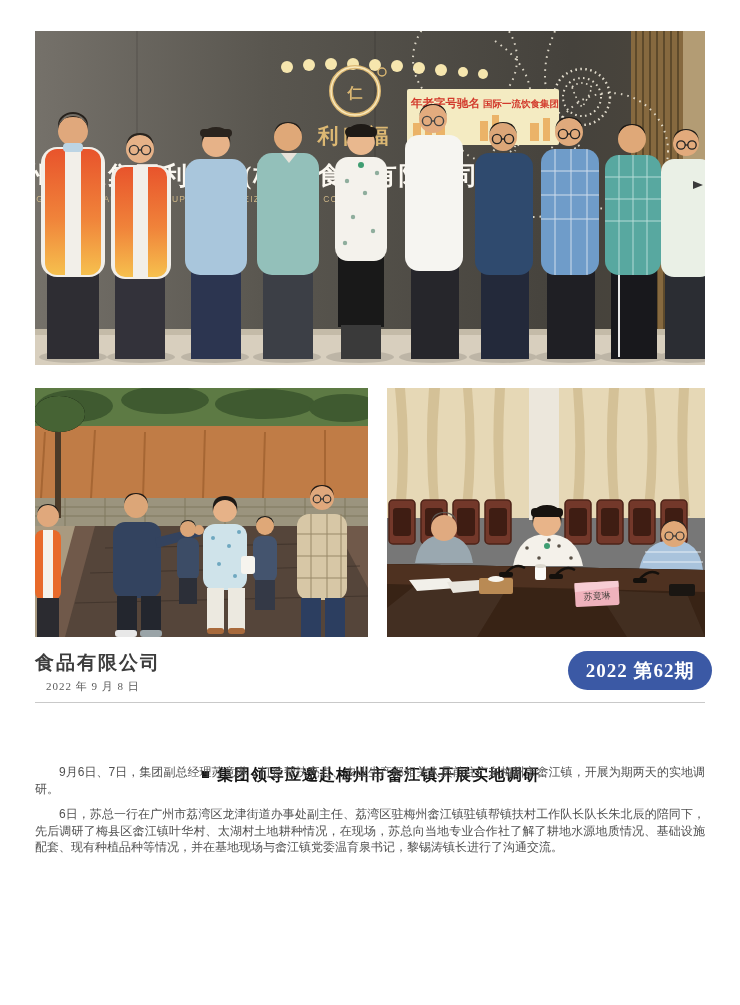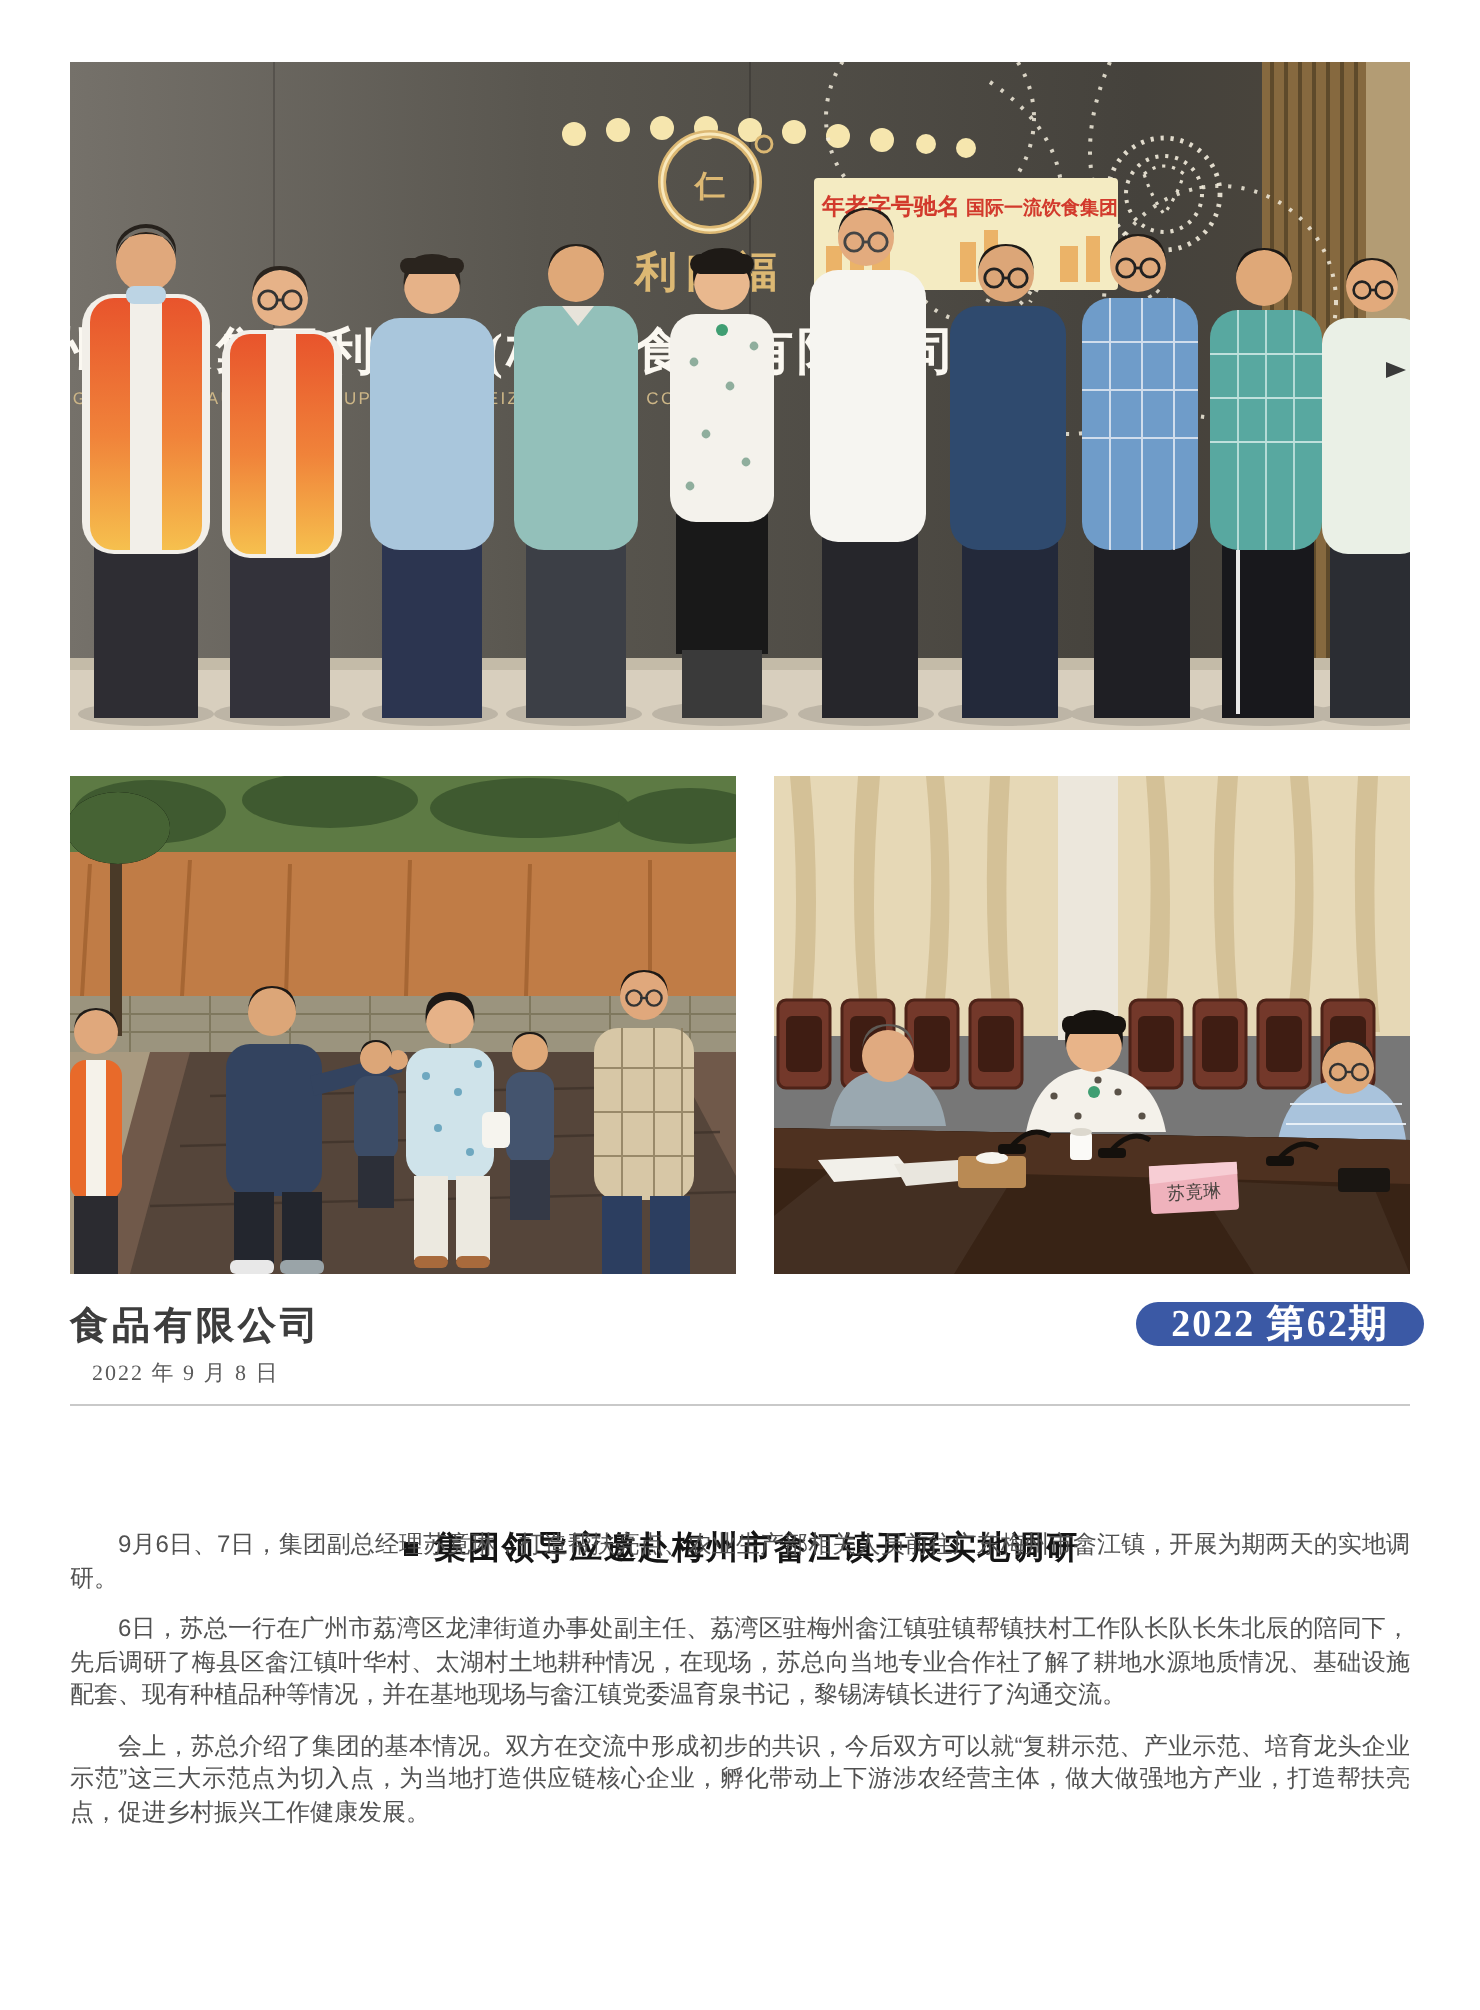--- a/index.html
+++ b/index.html
@@ -17,21 +17,21 @@
     position:absolute;left:35px;top:650px;
     font-family:"Liberation Serif","DejaVu Serif",serif;
     font-size:19px;font-weight:bold;color:#3d3d3d;letter-spacing:2px;
   }
   .date{
     position:absolute;left:46px;top:679px;
     font-family:Liberation Serif, serif;
     font-size:11px;color:#5a5a5a;letter-spacing:1px;
   }
   .issue-badge{
-    position:absolute;left:568px;top:651px;width:144px;height:22px;
+    position:absolute;left:568px;top:651px;width:144px;height:39px;
     background:#3b59a5;border-radius:20px;
     display:flex;align-items:center;justify-content:center;
     font-family:"Liberation Serif","DejaVu Serif",serif;
     font-size:19px;font-weight:bold;color:#ffffff;letter-spacing:1px;
   }
   .divider{position:absolute;left:35px;top:702px;width:670px;height:1px;background:#c9c9c9;}
 
   .headline{
     position:absolute;left:35px;top:764px;width:670px;
     display:flex;align-items:flex-start;justify-content:center;
@@ -542,16 +542,15 @@
   <div class="divider"></div>
 
   <div class="headline">
     <span class="bullet"></span>
     <span class="title">集团领导应邀赴梅州市畲江镇开展实地调研</span>
   </div>
 
   <div class="article">
     <p>9月6日、7日，集团副总经理苏竟琳，打造帮扶亮点、农业生产部相关人员前往广东梅州市畲江镇，开展为期两天的实地调研。</p>
     <p>6日，苏总一行在广州市荔湾区龙津街道办事处副主任、荔湾区驻梅州畲江镇驻镇帮镇扶村工作队长队长朱北辰的陪同下，先后调研了梅县区畲江镇叶华村、太湖村土地耕种情况，在现场，苏总向当地专业合作社了解了耕地水源地质情况、基础设施配套、现有种植品种等情况，并在基地现场与畲江镇党委温育泉书记，黎锡涛镇长进行了沟通交流。</p>
-    <p>会上，苏总介绍了集团的基本情况。双方在交流中形成初步的共识，今后双方可以就“复耕示范、产业示范、培育龙头企业示范”这三大示范点为切入点，为当地打造供应链核心企业，孵化带动上下游涉农经营主体，做大做强地方产业，打造帮扶亮点，促进乡村振兴工作健康发展。</p>
   </div>
 
 </div>
 
 </body></html>

